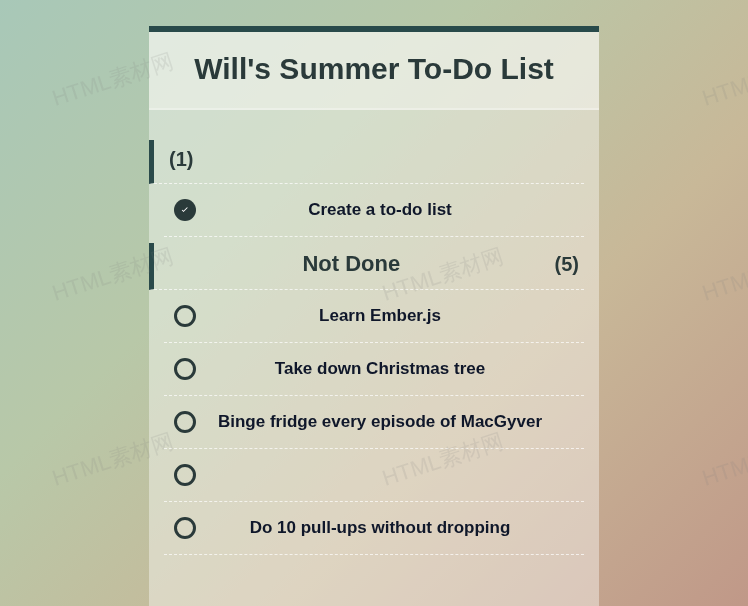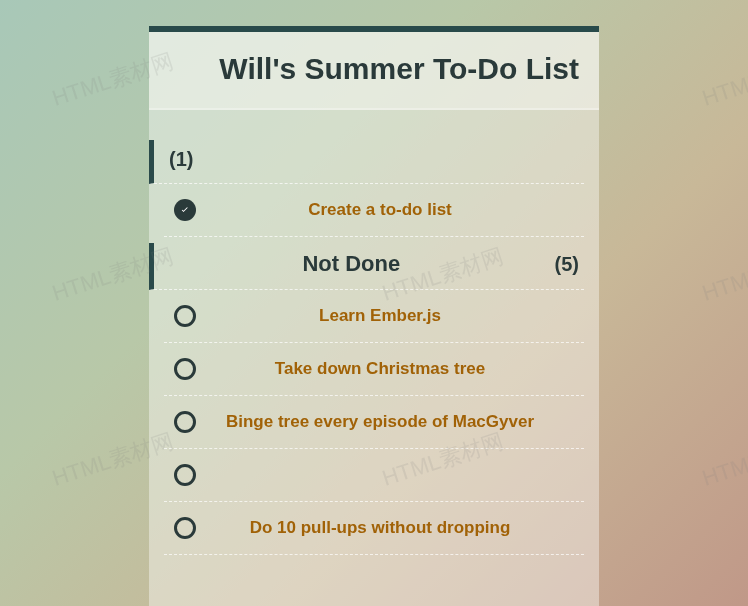--- a/index.html
+++ b/index.html
@@ -20,21 +20,21 @@
     }
     
     .card {
       width: 450px;
       background: rgba(255, 255, 255, 0.4);
       border-top: 6px solid #284a4a;
     }
     
     .card-header {
       padding: 20px 20px 22px;
-      text-align: right;
+      text-align: center;
       background: rgba(245, 245, 240, 0.5);
       border-bottom: 2px solid rgba(255,255,255,0.3);
     }
     
     .card-title {
       font-size: 30px;
       font-weight: 700;
       color: #2a3a3a;
     }
     
@@ -65,21 +65,21 @@
       font-weight: 700;
       font-size: 20px;
       padding-right: 5px;
     }
     
     .todo-item {
       display: flex;
       align-items: center;
       padding: 15px 0;
       border-bottom: 1px dashed rgba(255,255,255,0.7);
-      color: #a16207;
+      color: #0f172a;
     }
     
     .todo-icon {
       width: 22px;
       height: 22px;
       margin-left: 10px;
       flex-shrink: 0;
     }
     
     .todo-icon-done {
@@ -152,21 +152,21 @@
       <span class="todo-label">Learn Ember.js</span>
     </div>
 
     <div class="todo-item">
       <span class="todo-icon todo-icon-undone"></span>
       <span class="todo-label">Take down Christmas tree</span>
     </div>
 
     <div class="todo-item">
       <span class="todo-icon todo-icon-undone"></span>
-      <span class="todo-label">Binge tree every episode of MacGyver</span>
+      <span class="todo-label">Binge fridge every episode of MacGyver</span>
     </div>
 
     <div class="todo-item">
       <span class="todo-icon todo-icon-undone"></span>
     </div>
 
     <div class="todo-item">
       <span class="todo-icon todo-icon-undone"></span>
       <span class="todo-label">Do 10 pull-ups without dropping</span>
     </div>

